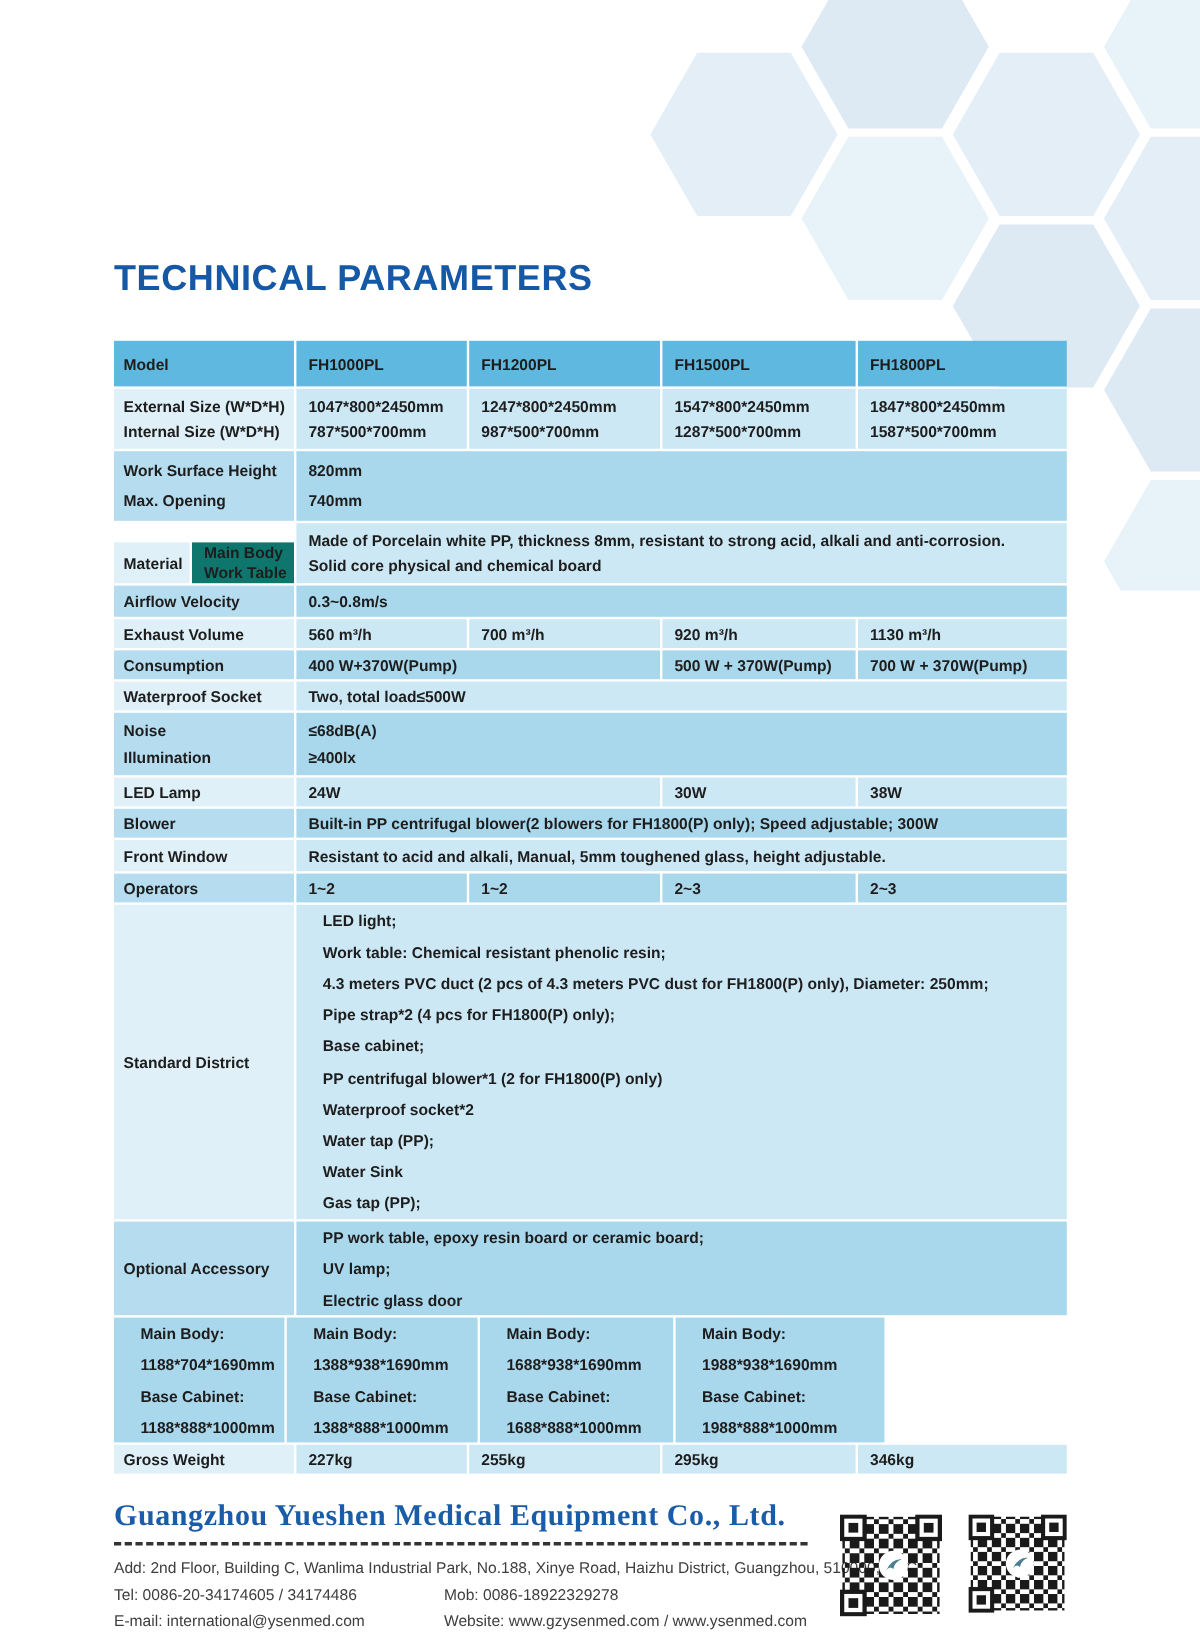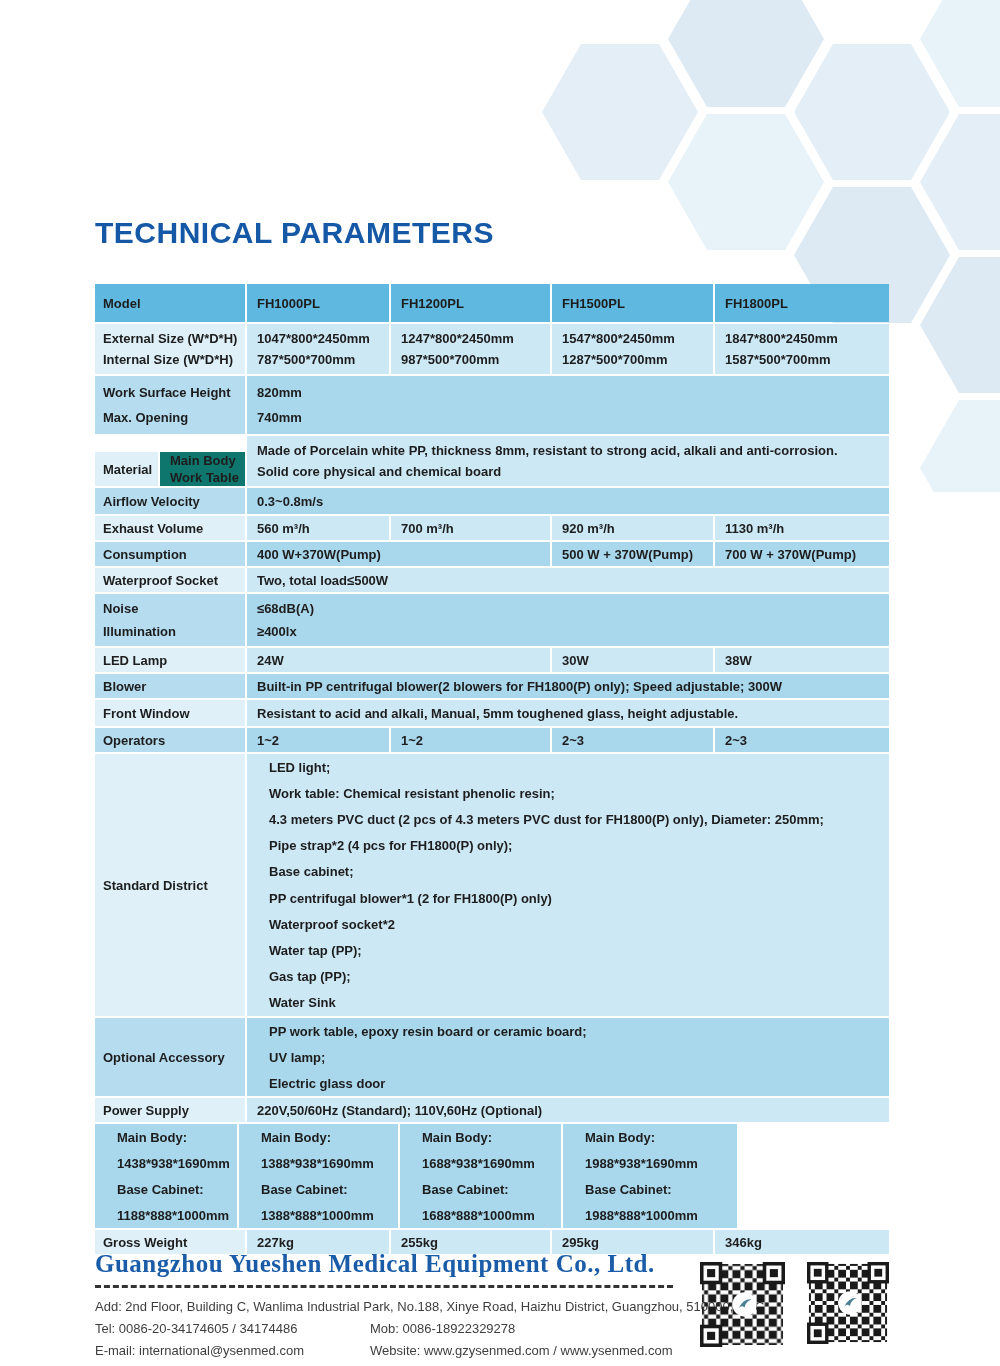--- a/index.html
+++ b/index.html
@@ -191,43 +191,39 @@
       <div class="c lab wl">Standard District</div>
       <div class="c val wall list">
         <div class="line">LED light;</div>
         <div class="line">Work table: Chemical resistant phenolic resin;</div>
         <div class="line">4.3 meters PVC duct (2 pcs of 4.3 meters PVC dust for FH1800(P) only), Diameter: 250mm;</div>
         <div class="line">Pipe strap*2 (4 pcs for FH1800(P) only);</div>
         <div class="line">Base cabinet;</div>
         <div class="line">PP centrifugal blower*1 (2 for FH1800(P) only)</div>
         <div class="line">Waterproof socket*2</div>
         <div class="line">Water tap (PP);</div>
+        <div class="line">Water Sink</div>
         <div class="line">Gas tap (PP);</div>
-        <div class="line">Water Sink</div>
       </div>
     </div>
 
     <div class="row dk h78">
       <div class="c lab wl">Optional Accessory</div>
       <div class="c val wall list">
         <div class="line">PP work table, epoxy resin board or ceramic board;</div>
         <div class="line">UV lamp;</div>
         <div class="line">Electric glass door</div>
       </div>
     </div>
 
-    <div class="row lt h24">
-      <div class="c lab wl">Power Supply</div>
-      <div class="c val wall">220V,50/60Hz (Standard); 110V,60Hz (Optional)</div>
-    </div>
 
     <div class="row dk h104">
       <div class="c val w1 list">
         <div class="line">Main Body:</div>
-        <div class="line">1438*938*1690mm</div>
+        <div class="line">1188*704*1690mm</div>
         <div class="line">Base Cabinet:</div>
         <div class="line">1188*888*1000mm</div>
       </div>
       <div class="c val w2 list">
         <div class="line">Main Body:</div>
         <div class="line">1388*938*1690mm</div>
         <div class="line">Base Cabinet:</div>
         <div class="line">1388*888*1000mm</div>
       </div>
       <div class="c val w3 list">

